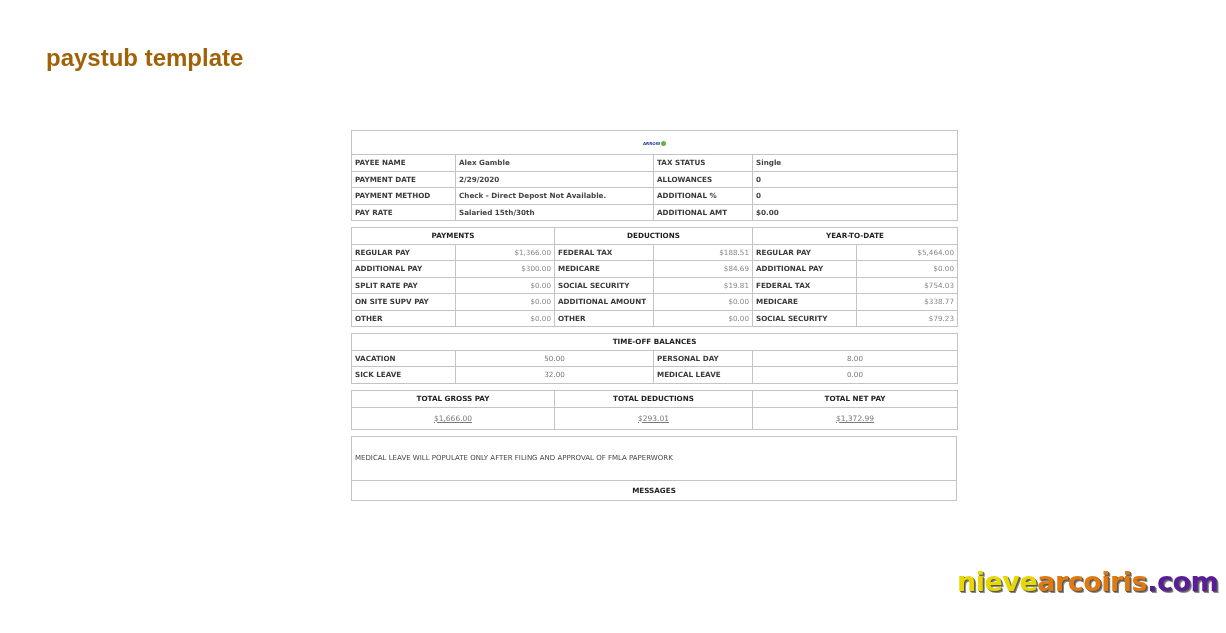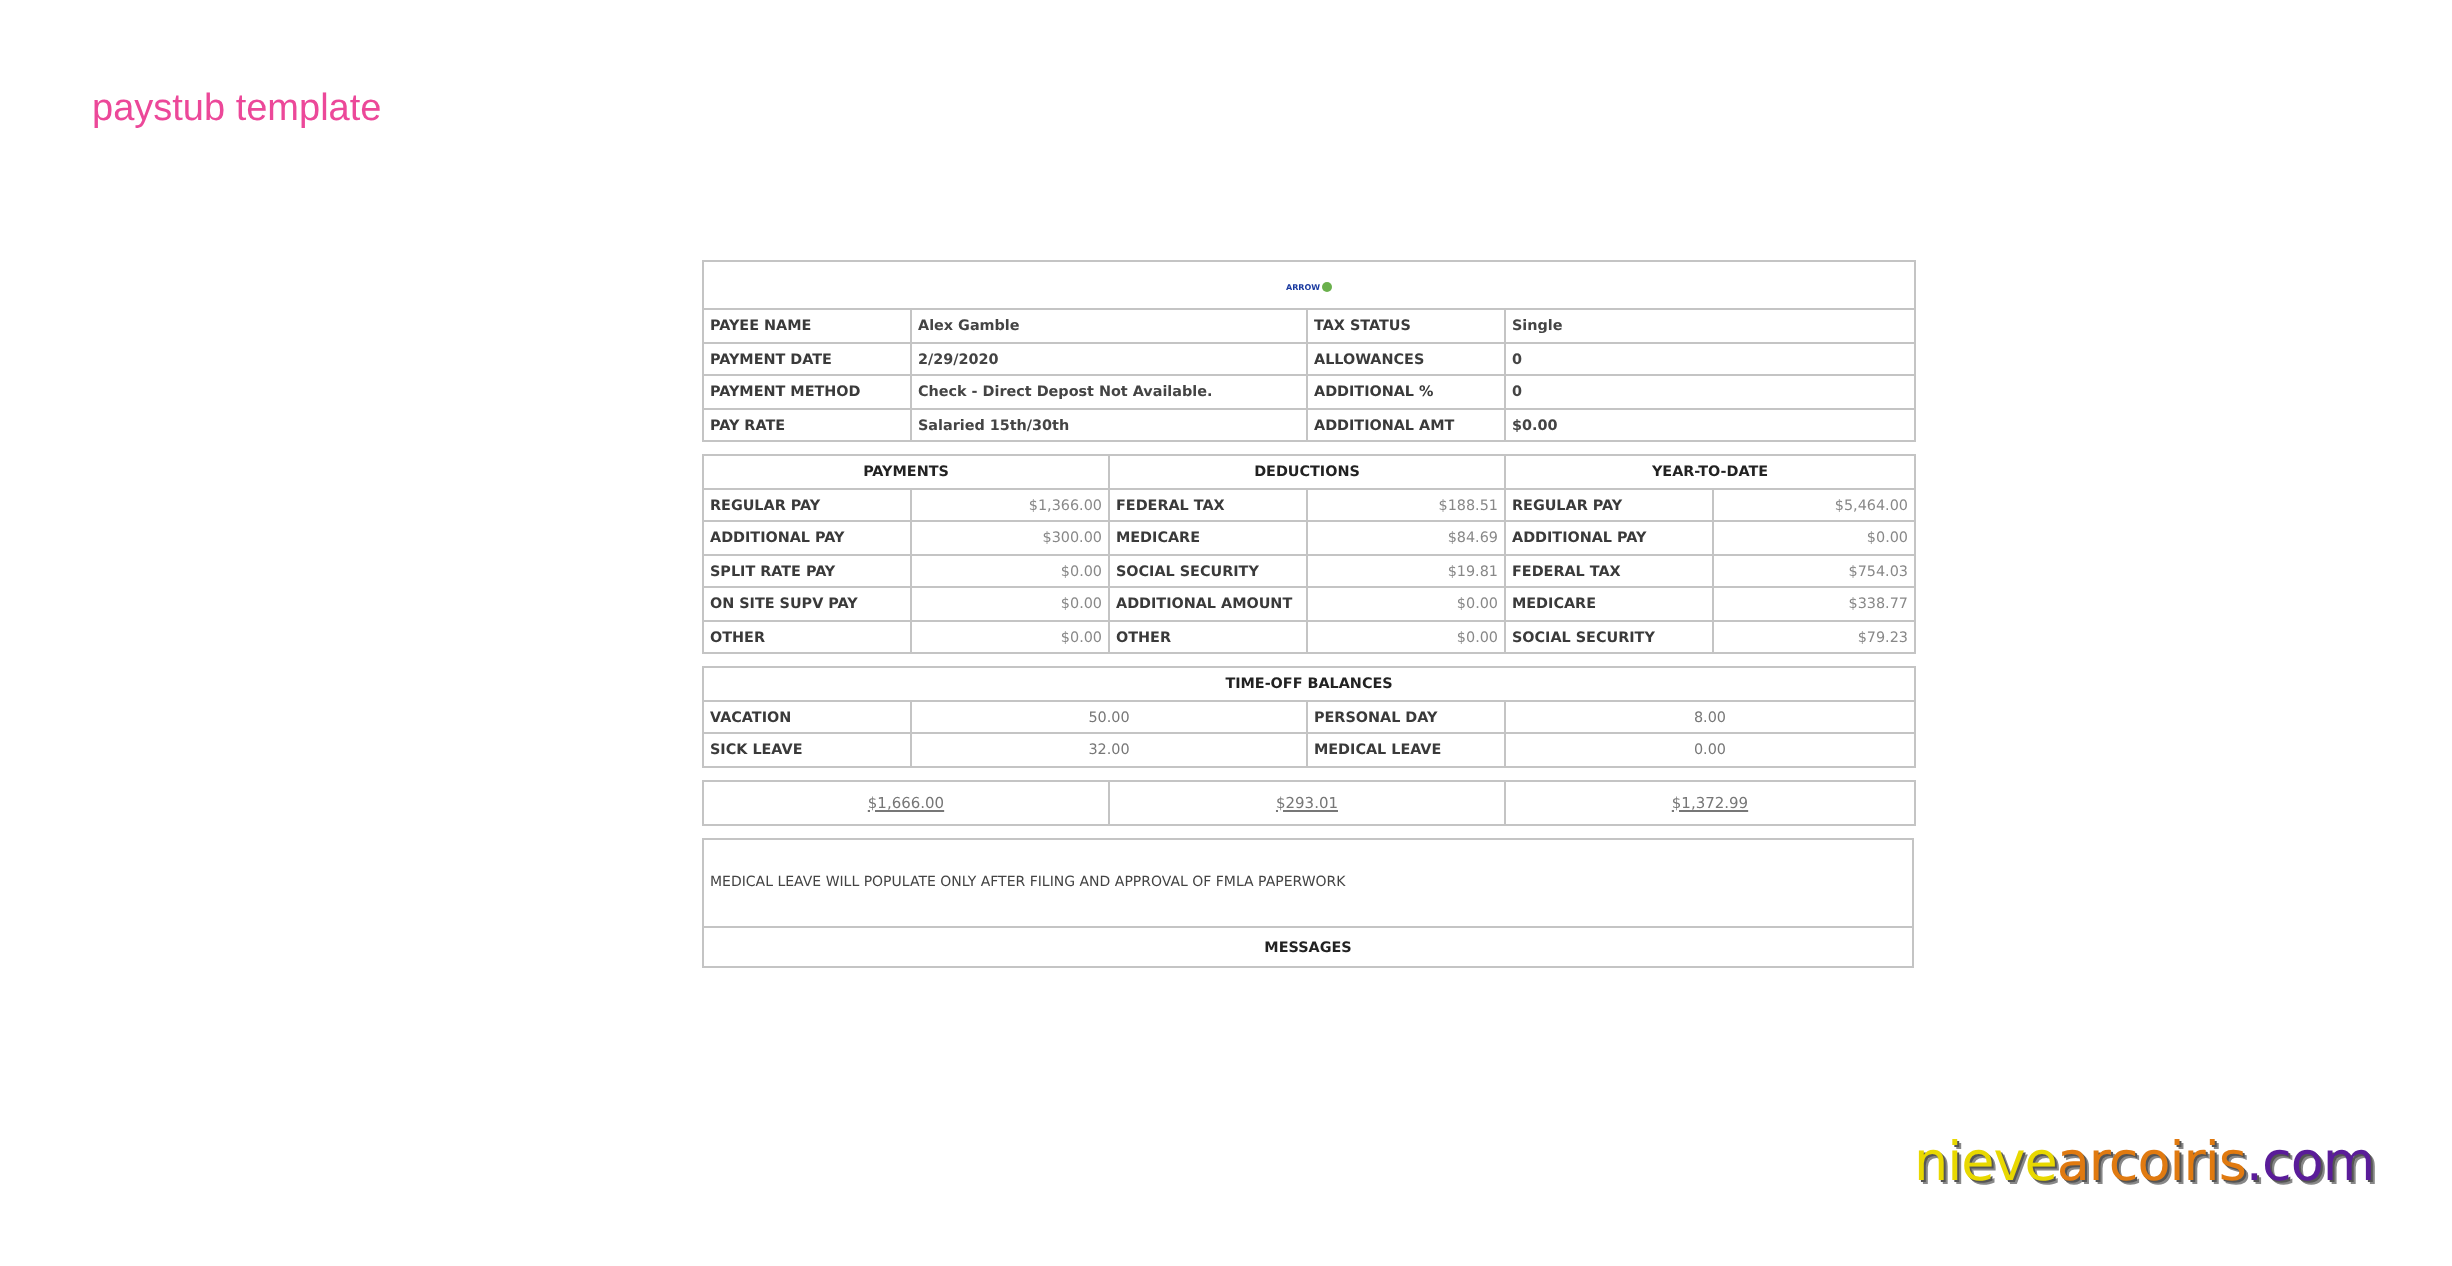--- a/index.html
+++ b/index.html
@@ -2,21 +2,21 @@
 <html><head>
   <meta charset="utf-8">
   <style>
     * { box-sizing: border-box; margin: 0; padding: 0; }
     html, body { width: 1226px; height: 633px; background: #ffffff; overflow: hidden; }
     body { position: relative; font-family: "Liberation Sans", sans-serif; color: #222; }
 
     .page-title {
       position: absolute; left: 46px; top: 44px;
       font-family: "Liberation Sans", sans-serif;
-      font-size: 19px; color: #ec4899; font-weight: normal;
+      font-size: 24px; color: #a16207; font-weight: bold;
     }
 
     .doc {
       position: absolute; left: 351px; top: 130px; width: 606px;
       font-family: "DejaVu Sans", sans-serif;
       font-size: 7.2px; color: #333;
     }
 
     table { border-collapse: collapse; width: 100%; table-layout: fixed; }
     td, th { border: 1px solid #c4c4c4; padding: 0 3px; height: 16.5px; vertical-align: middle; white-space: nowrap; overflow: hidden; }
@@ -34,21 +34,21 @@
 
     .totals td { height: 20px; text-decoration: underline; }
     .totals .hdr { height: 17px; }
     .totals .ctr { height: 22px; color: #777; font-size: 7.5px; }
 
     .messages .hdr { height: 20px; }
     .messages .msg { height: 44px; color: #444; font-size: 7px; text-align: left; }
 
     .watermark {
       position: absolute; left: 957px; top: 566px;
-      font-family: "DejaVu Sans", sans-serif; font-weight: normal; font-size: 27px;
+      font-family: "DejaVu Sans", sans-serif; font-weight: bold; font-size: 27px;
       letter-spacing: -0.5px;
       text-shadow: 1px 1px 0 #555, 2px 2px 0 #888;
     }
     .wm-1 { color: #e8d800; }
     .wm-2 { color: #e07a10; }
     .wm-3 { color: #5a1c99; }
   </style>
 </head>
 <body>
 
@@ -190,20 +190,25 @@
   </div>
 
   <div class="section totals">
     <table>
       <colgroup>
           <col style="width:203px">
           <col style="width:198px">
           <col style="width:205px">
         </colgroup>
       <tbody>
+          <tr>
+        <th class="hdr">TOTAL GROSS PAY</th>
+        <th class="hdr">TOTAL DEDUCTIONS</th>
+        <th class="hdr">TOTAL NET PAY</th>
+      </tr>
       <tr>
         <td class="ctr">$1,666.00</td>
         <td class="ctr">$293.01</td>
         <td class="ctr">$1,372.99</td>
       </tr>
     </tbody>
       </table>
   </div>
 
   <div class="section messages">

